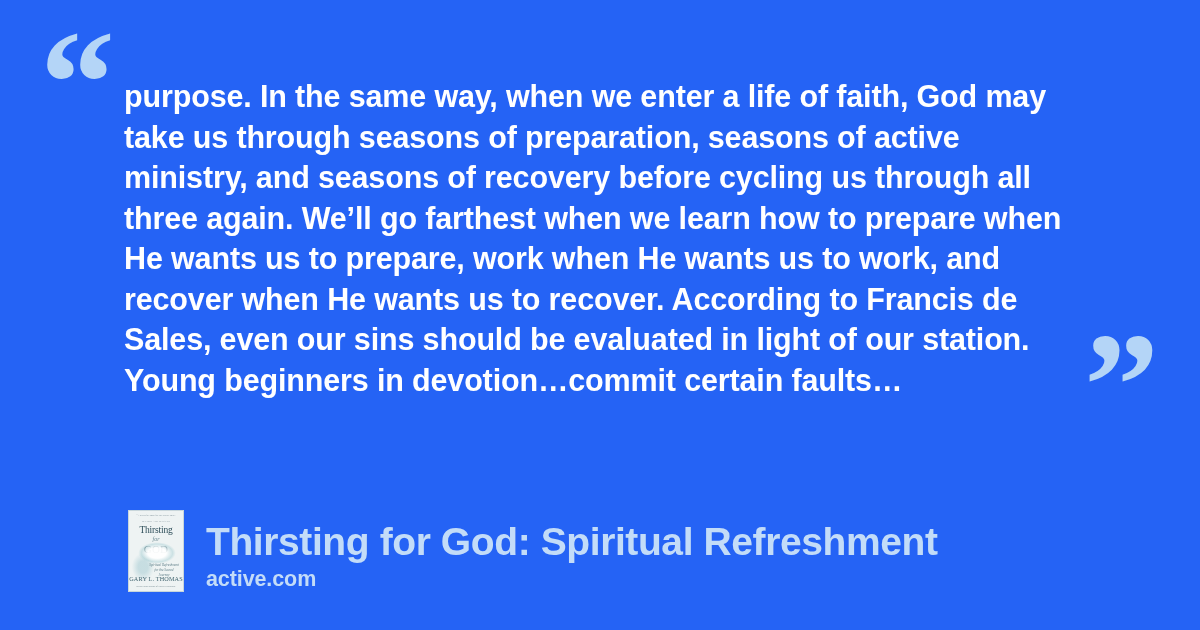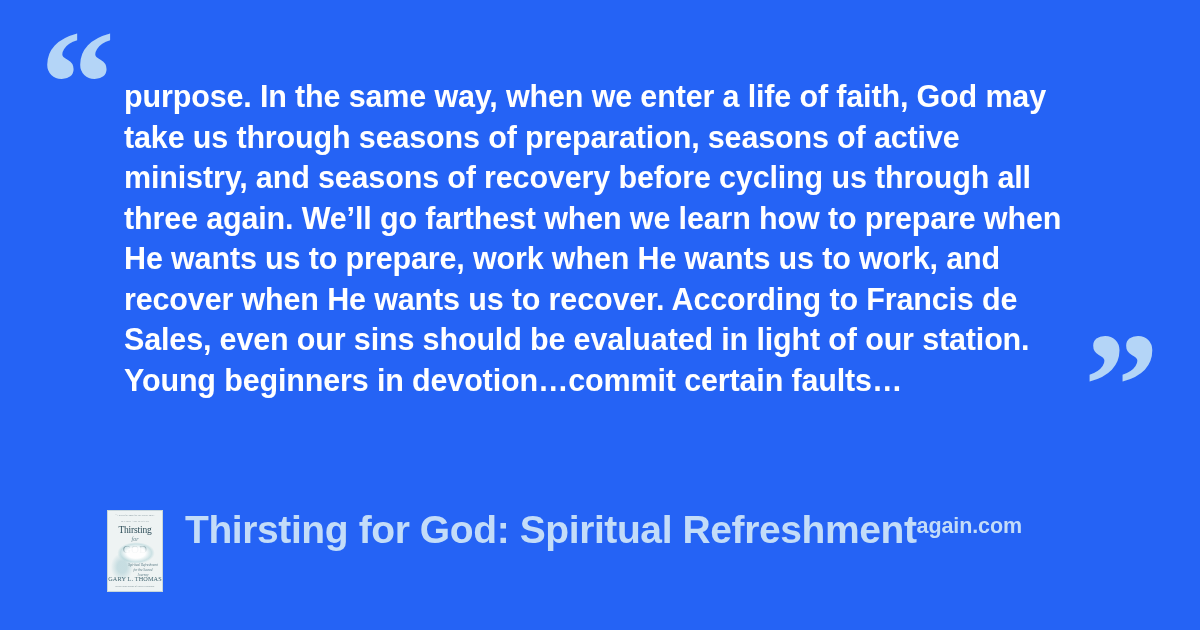--- a/index.html
+++ b/index.html
@@ -51,24 +51,24 @@
     color: #ffffff;
     font-size: 30.5px;
     font-weight: 700;
     line-height: 40.5px;
     letter-spacing: -0.15px;
   }
 
   
   .footer {
     position: absolute;
-    left: 107px;
+    left: 128px;
     bottom: 38px;
     display: flex;
-    align-items: flex-start;
+    align-items: flex-end;
   }
 
   .book-cover {
     position: relative;
     width: 56px;
     height: 82px;
     flex: 0 0 auto;
     background: #eef3f3;
     border: 1px solid #c8d6da;
     box-sizing: border-box;
@@ -138,21 +138,21 @@
     left: 0;
     right: 0;
     bottom: 3px;
     font-size: 2.6px;
     color: #7d8f96;
   }
 
   .footer-text {
     margin-left: 22px;
     display: flex;
-    flex-direction: row;
+    flex-direction: column;
     justify-content: center;
   }
   .footer-title {
     color: #c3dcf8;
     font-size: 39px;
     font-weight: 700;
     line-height: 1.05;
     letter-spacing: -0.4px;
   }
   .footer-url {
@@ -184,17 +184,17 @@
       <div class="bc-for">for</div>
       <div class="bc-god">GOD</div>
       <div class="bc-swirl"></div>
       <div class="bc-sub">Spiritual Refreshment for the Sacred Journey</div>
       <div class="bc-author">GARY L. THOMAS</div>
       <div class="bc-byline">Bestselling author of Sacred Marriage</div>
     </div>
 
     <div class="footer-text">
       <div class="footer-title">Thirsting for God: Spiritual Refreshment</div>
-      <div class="footer-url">again.com</div>
+      <div class="footer-url">active.com</div>
     </div>
 
   </div>
 </div>
 
 </body></html>

